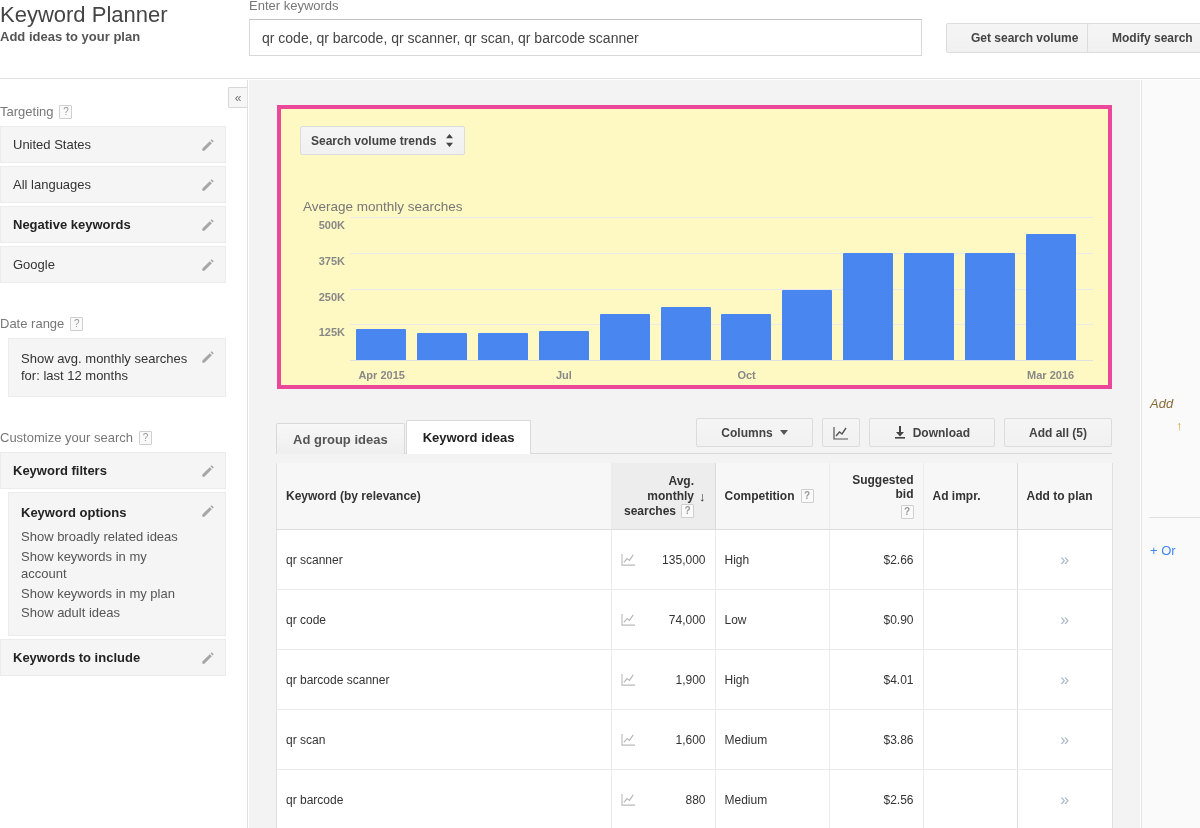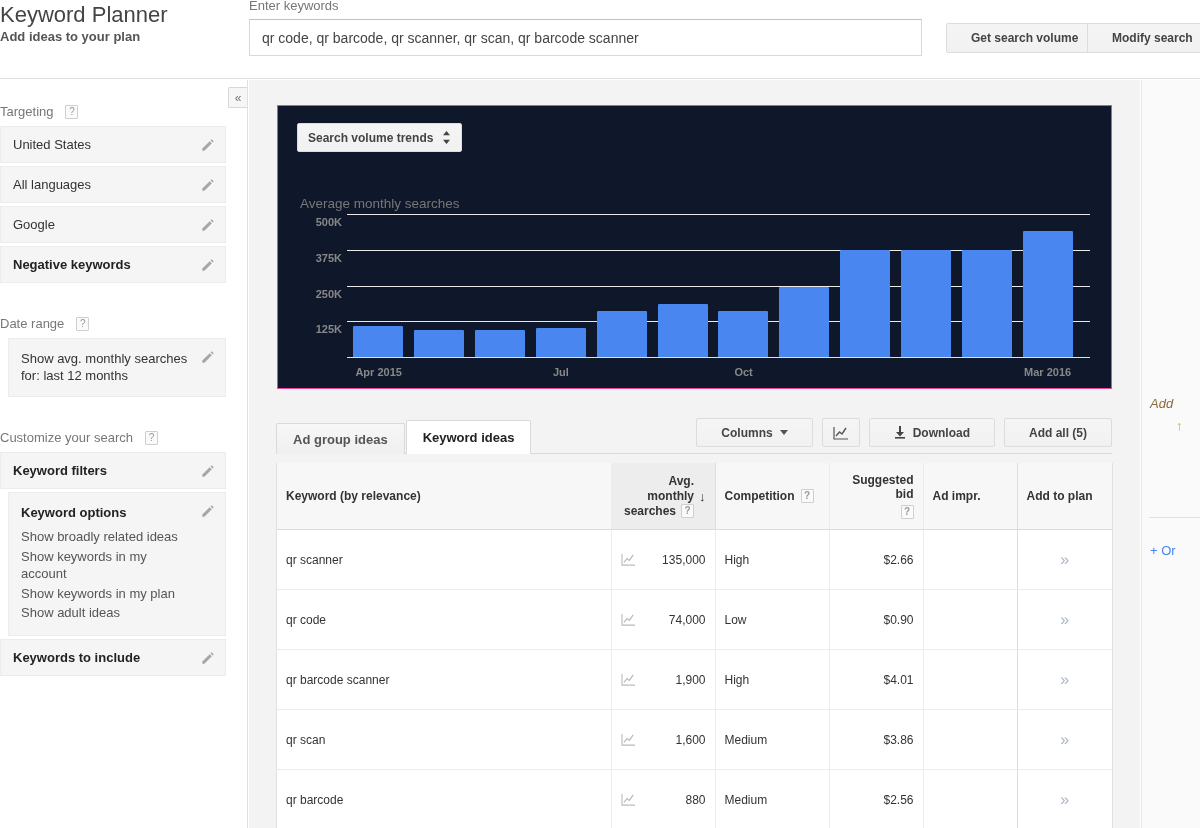--- a/index.html
+++ b/index.html
@@ -65,21 +65,21 @@
     position: absolute; left: 228px; top: 7px;
     width: 19px; height: 21px;
     border: 1px solid #d7d7d7; border-right: none;
     background: #f6f6f6;
     display: flex; align-items: center; justify-content: center;
     font-size: 12px; color: #777; cursor: pointer;
     border-radius: 2px 0 0 2px;
   }
   .sec-head {
     font-size: 13px; color: #777; padding: 0 0 7px 0;
-    display: flex; align-items: center; gap: 12px;
+    display: flex; align-items: center; gap: 6px;
   }
   .qm {
     display: inline-flex; align-items: center; justify-content: center;
     width: 13px; height: 14px; border: 1px solid #cfcfcf;
     background: #fafafa; color: #999; font-size: 10px;
     border-radius: 1px; cursor: pointer; line-height: 1;
   }
   .sec { position: absolute; left: 0; width: 226px; }
   .sec-targeting { top: 24px; }
   .sec-daterange { top: 236px; }
@@ -111,21 +111,21 @@
 
   
   .main {
     position: absolute; left: 249px; top: 80px;
     width: 891px; height: 748px;
     background: #f3f3f3;
   }
   .chart-card {
     position: absolute; left: 28px; top: 25px;
     width: 835px; height: 284px;
-    background: #0f172a; border: 1px solid #ec4899;
+    background: #fef9c3; border: 4px solid #ec4899;
   }
   .trend-select {
     position: absolute; left: 19px; top: 17px;
     height: 29px; padding: 0 10px;
     border: 1px solid #dcdcdc; border-radius: 2px;
     background: linear-gradient(#f5f5f5,#f1f1f1);
     font-size: 12px; font-weight: bold; color: #444;
     display: flex; align-items: center; gap: 9px; cursor: pointer;
   }
   .chart-title {
@@ -254,28 +254,28 @@
         <svg class="pencil" viewBox="0 0 16 16">
             <path fill="#666" d="M12.2 1.4l2.4 2.4-1.3 1.3-2.4-2.4zM1.5 12.1l8.5-8.5 2.4 2.4-8.5 8.5H1.5z"></path>
           </svg>
       </div>
       <div class="card">
         <span>All languages</span>
         <svg class="pencil" viewBox="0 0 16 16">
             <path fill="#666" d="M12.2 1.4l2.4 2.4-1.3 1.3-2.4-2.4zM1.5 12.1l8.5-8.5 2.4 2.4-8.5 8.5H1.5z"></path>
           </svg>
       </div>
+      <div class="card bold">
+        <span>Negative keywords</span>
+        <svg class="pencil" viewBox="0 0 16 16">
+            <path fill="#666" d="M12.2 1.4l2.4 2.4-1.3 1.3-2.4-2.4zM1.5 12.1l8.5-8.5 2.4 2.4-8.5 8.5H1.5z"></path>
+          </svg>
+      </div>
       <div class="card">
         <span>Google</span>
-        <svg class="pencil" viewBox="0 0 16 16">
-            <path fill="#666" d="M12.2 1.4l2.4 2.4-1.3 1.3-2.4-2.4zM1.5 12.1l8.5-8.5 2.4 2.4-8.5 8.5H1.5z"></path>
-          </svg>
-      </div>
-      <div class="card bold">
-        <span>Negative keywords</span>
         <svg class="pencil" viewBox="0 0 16 16">
             <path fill="#666" d="M12.2 1.4l2.4 2.4-1.3 1.3-2.4-2.4zM1.5 12.1l8.5-8.5 2.4 2.4-8.5 8.5H1.5z"></path>
           </svg>
       </div>
     </div>
 
     <div class="sec sec-daterange">
       <div class="sec-head">
         <span>Date range</span>
         <span class="qm">?</span>

